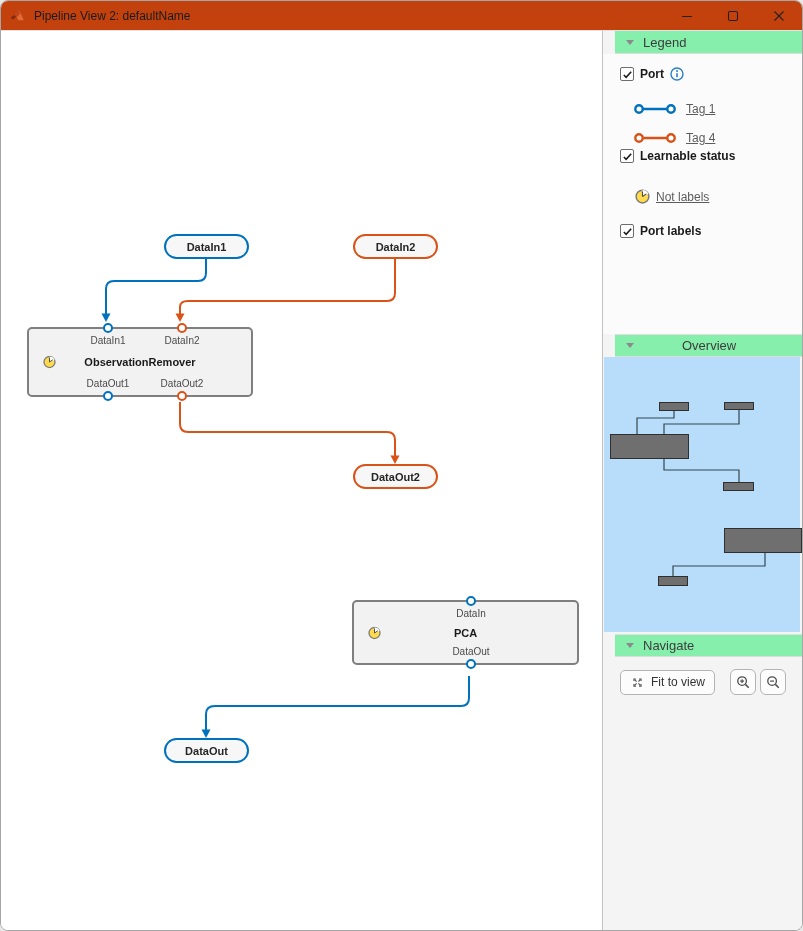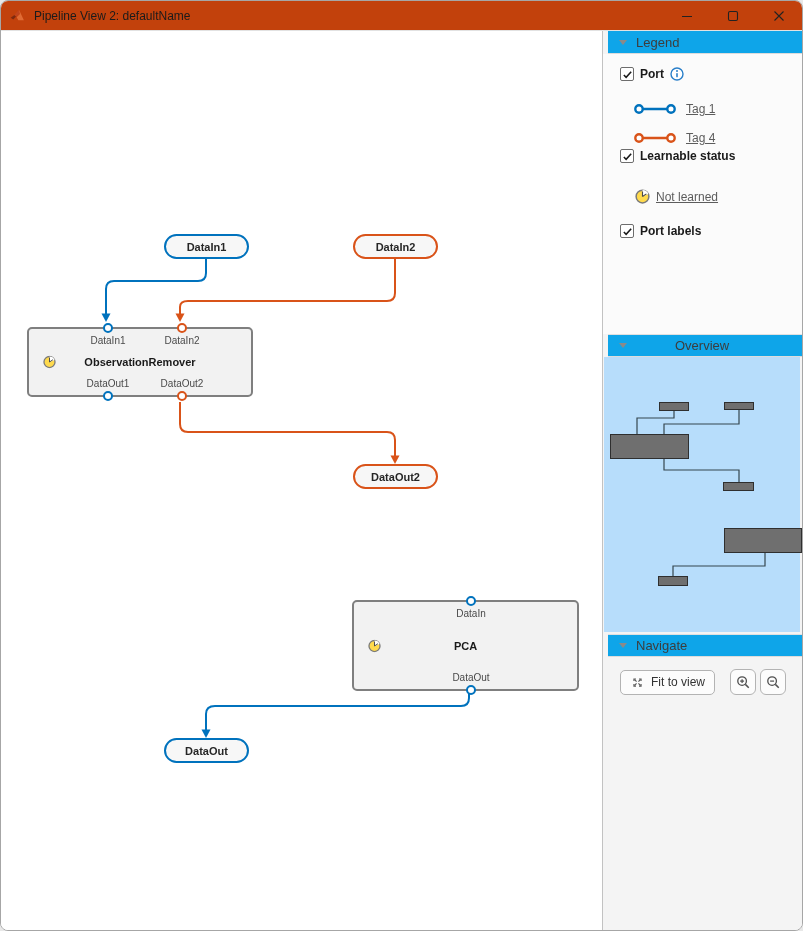--- a/index.html
+++ b/index.html
@@ -29,21 +29,21 @@
   .port.bottom{bottom:-6px;}
   .plabel{position:absolute;transform:translateX(-50%);font-size:10px;color:#4a4a4a;white-space:nowrap;}
   .plabel.top{top:6px;}
   .plabel.bottom{bottom:6px;}
   .btitle{position:absolute;left:0;right:0;top:50%;transform:translateY(-50%);
     text-align:center;font-size:11px;font-weight:bold;color:#1a1a1a;}
   .blk-clock{position:absolute;left:14px;top:50%;transform:translateY(-50%);display:flex;}
   
   .sidepanel{position:absolute;left:601px;top:30px;width:202px;height:901px;background:#f4f4f4;
     border-left:1px solid #c2c2c2;}
-  .sect-header{position:absolute;left:5px;right:0;height:23px;background:#0ea5e9;
+  .sect-header{position:absolute;left:12px;right:0;height:23px;background:#86efac;
     border-top:1px solid #e0e0e0;border-bottom:1px solid #dcdcdc;
     display:flex;align-items:center;gap:9px;padding-left:11px;font-size:13px;color:#3d3d3d;cursor:default;}
   .caret{width:0;height:0;border-left:4.5px solid transparent;border-right:4.5px solid transparent;
     border-top:5.5px solid #8a8a8a;}
   .hdr-legend{top:0;border-top:none;}
   .hdr-overview{top:303px;gap:48px;}
   .hdr-navigate{top:603px;}
   .legend-content{position:absolute;left:0;right:0;top:23px;height:280px;background:#fbfbfb;}
   .lrow{position:absolute;left:0;right:0;display:flex;align-items:center;}
   .checkbox{width:14px;height:14px;background:#fff;border:1px solid #6d6d6d;border-radius:2px;
@@ -151,21 +151,21 @@
           <path d="M8,8 L8,1.2 A6.8,6.8 0 0 1 14.3,5.4 Z" fill="#ffffff"></path>
           <line x1="8" y1="8" x2="8" y2="2.6" stroke="#4a4a4a" stroke-width="1.2"></line>
           <line x1="8" y1="8" x2="12.2" y2="5.2" stroke="#4a4a4a" stroke-width="1.2"></line>
         </svg>
       </span>
       <span class="btitle">ObservationRemover</span>
       <span class="plabel bottom" style="left:79px;">DataOut1</span>
       <span class="plabel bottom" style="left:153px;">DataOut2</span>
     </div>
 
-    <div class="block" style="left:351px;top:551px;width:227px;height:91px;">
+    <div class="block" style="left:351px;top:551px;width:227px;height:65px;">
       <span class="port top blue" style="left:112px;"></span>
       <span class="port bottom blue" style="left:112px;"></span>
       <span class="plabel top" style="left:117px;">DataIn</span>
       <span class="blk-clock">
         <svg viewBox="0 0 16 16" width="13" height="13">
           <circle cx="8" cy="8" r="6.8" fill="#FFDA4D" stroke="#7a7a7a" stroke-width="1.6"></circle>
           <path d="M8,8 L8,1.2 A6.8,6.8 0 0 1 14.3,5.4 Z" fill="#ffffff"></path>
           <line x1="8" y1="8" x2="8" y2="2.6" stroke="#4a4a4a" stroke-width="1.2"></line>
           <line x1="8" y1="8" x2="12.2" y2="5.2" stroke="#4a4a4a" stroke-width="1.2"></line>
         </svg>
@@ -223,21 +223,21 @@
       </div>
       <div class="lrow row-notlearned">
         <span style="display:flex;">
           <svg viewBox="0 0 16 16" width="15" height="15">
             <circle cx="8" cy="8" r="6.8" fill="#FFDA4D" stroke="#7a7a7a" stroke-width="1.6"></circle>
             <path d="M8,8 L8,1.2 A6.8,6.8 0 0 1 14.3,5.4 Z" fill="#ffffff"></path>
             <line x1="8" y1="8" x2="8" y2="2.6" stroke="#4a4a4a" stroke-width="1.2"></line>
             <line x1="8" y1="8" x2="12.2" y2="5.2" stroke="#4a4a4a" stroke-width="1.2"></line>
           </svg>
         </span>
-        <span class="lbl-gray">Not learned</span>
+        <span class="lbl-gray">Not labels</span>
       </div>
       <div class="lrow row-portlabels">
         <span class="checkbox">
           <svg viewBox="0 0 12 12" width="11" height="11">
               <polyline points="2,6.5 4.5,9 10,3" fill="none" stroke="#1a1a1a" stroke-width="1.7"></polyline>
             </svg>
         </span>
         <span class="lbl-bold">Port labels</span>
       </div>
     </div>

